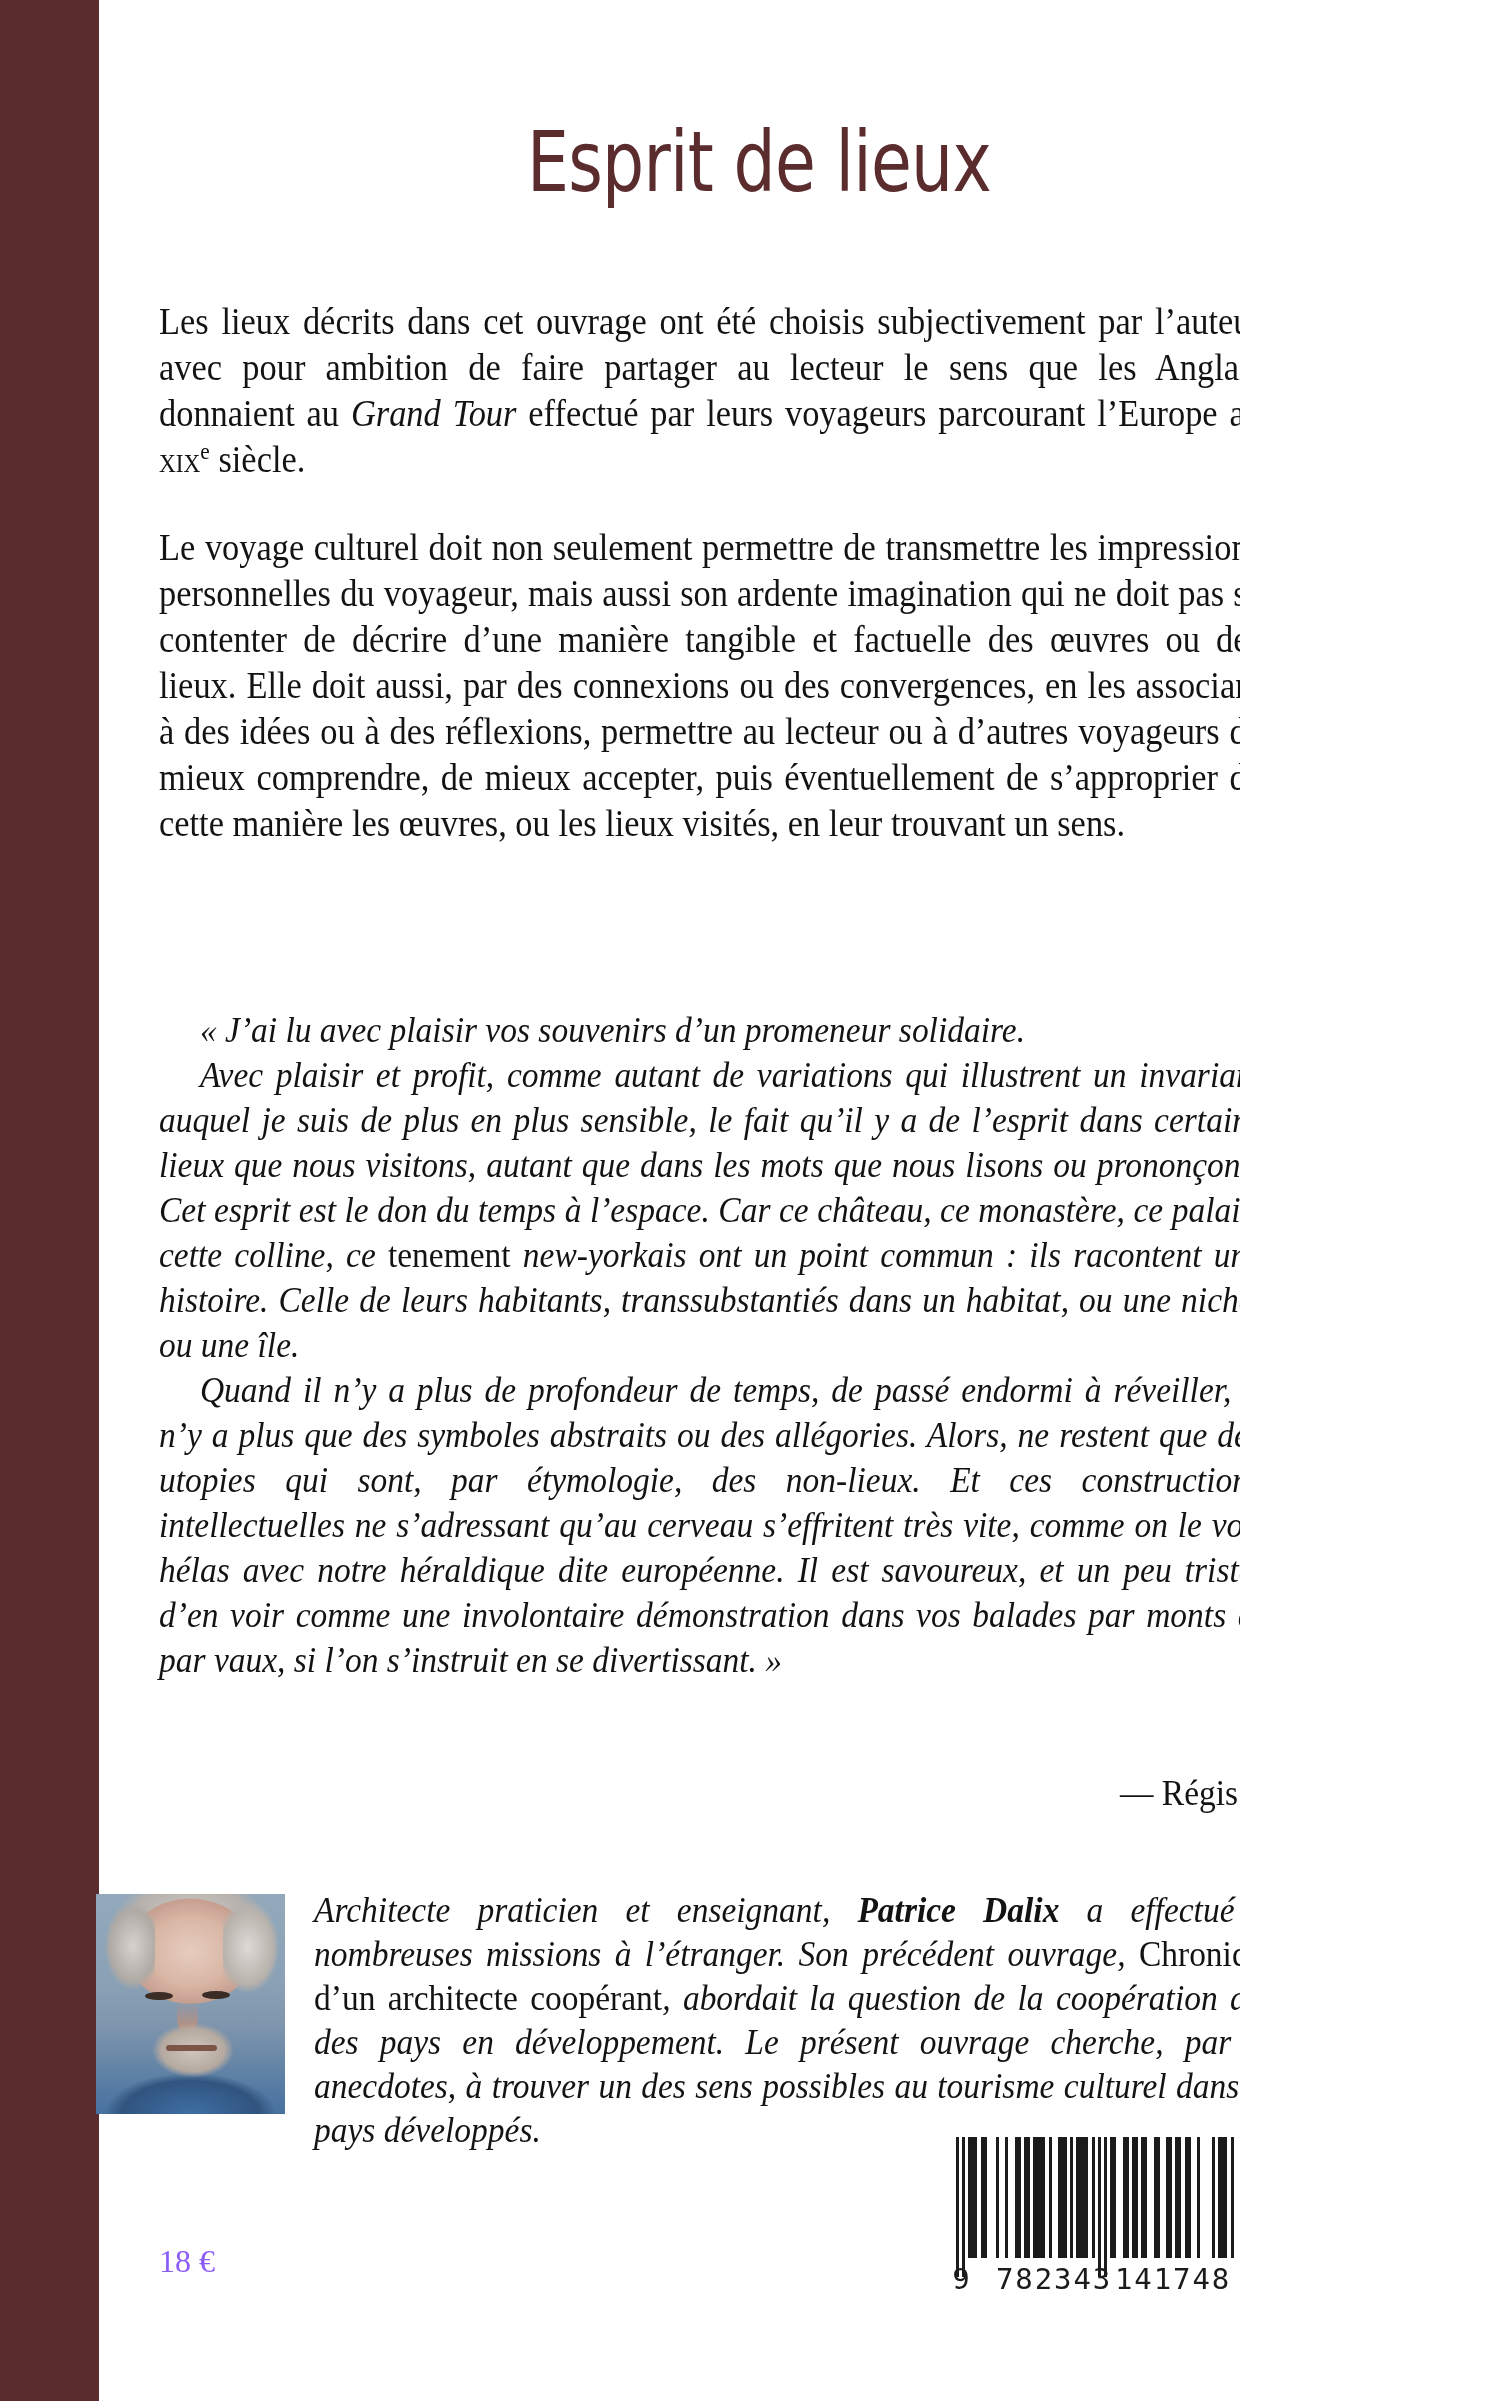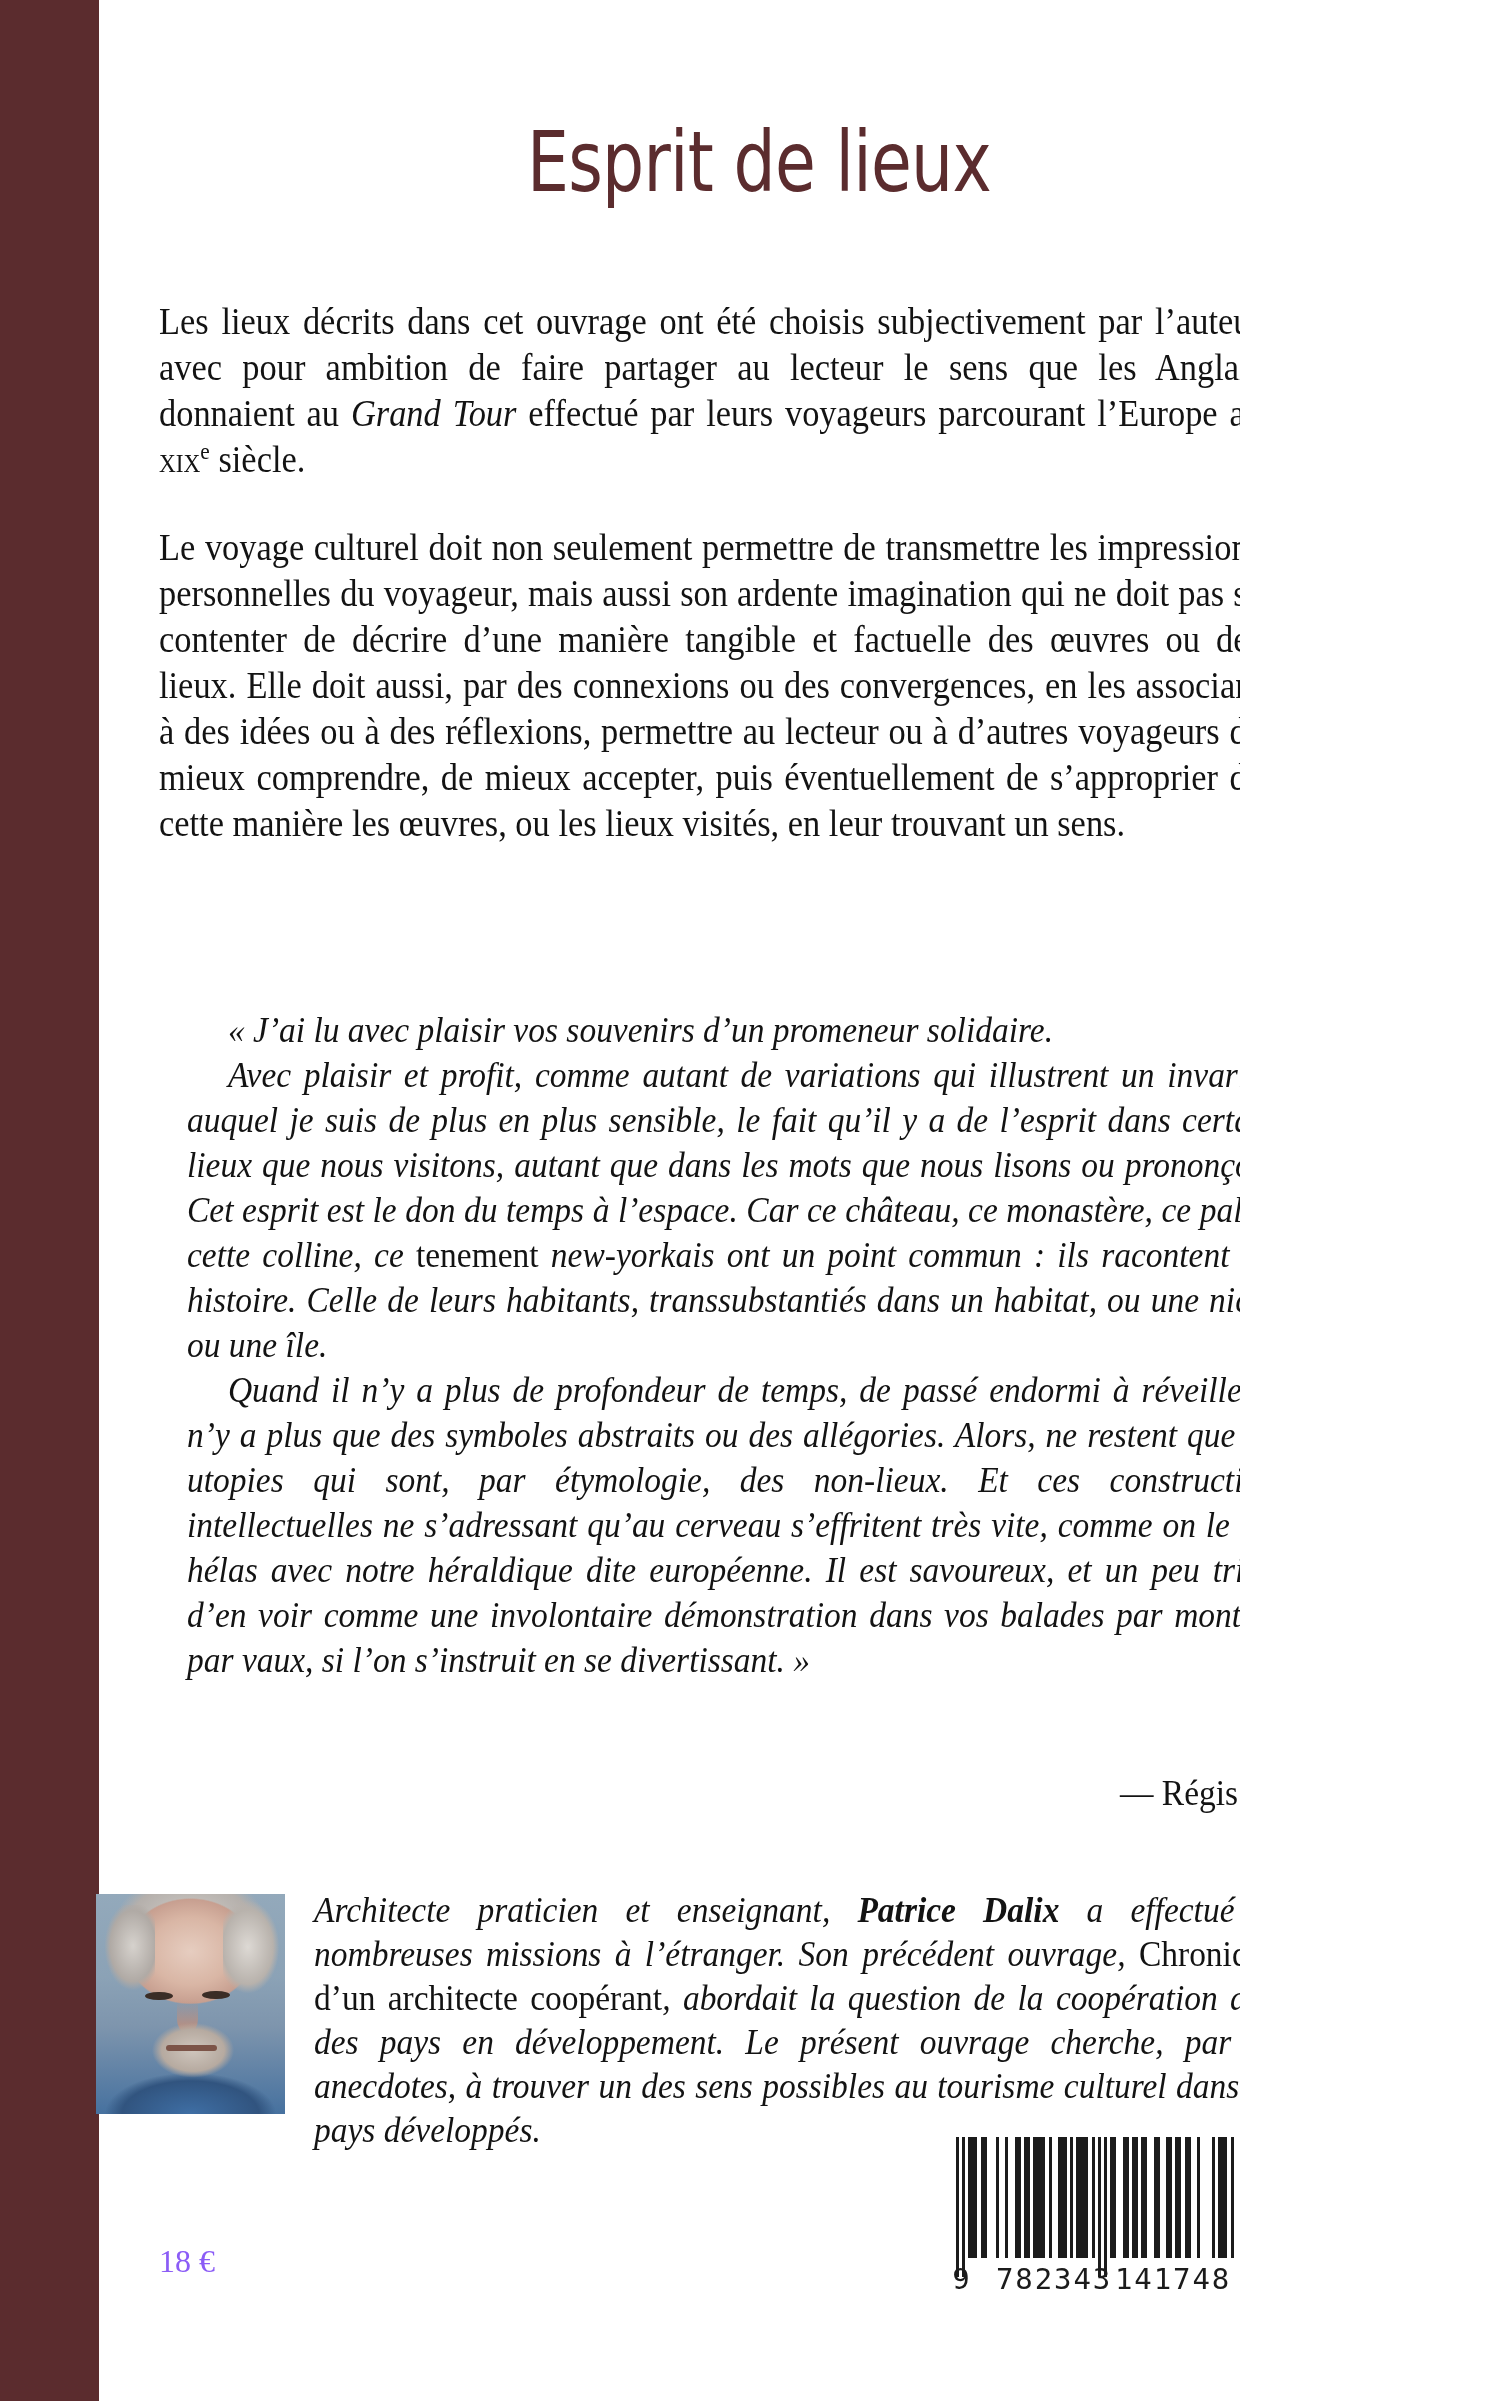--- a/index.html
+++ b/index.html
@@ -236,21 +236,21 @@
   <div class="title">Esprit de lieux</div>
 
   <div class="col" style="top:299px;">
 
     <p class="body"><span>Les lieux décrits dans cet ouvrage ont été choisis subjectivement par l’auteur avec pour ambition de faire partager au lecteur le sens que les Anglais donnaient au </span><span class="it">Grand Tour</span><span> effectué par leurs voyageurs parcourant l’Europe au </span><span class="smallcaps">xix</span><sup class="ord">e</sup><span> siècle.</span></p>
 
     <p class="body">Le voyage culturel doit non seulement permettre de transmettre les impressions personnelles du voyageur, mais aussi son ardente imagination qui ne doit pas se contenter de décrire d’une manière tangible et factuelle des œuvres ou des lieux. Elle doit aussi, par des connexions ou des convergences, en les associant à des idées ou à des réflexions, permettre au lecteur ou à d’autres voyageurs de mieux comprendre, de mieux accepter, puis éventuellement de s’approprier de cette manière les œuvres, ou les lieux visités, en leur trouvant un sens.</p>
 
   </div>
 
-  <div class="col" style="top:1008px;margin-left:28px;">
+  <div class="col" style="top:1008px;">
     <div class="quote">
       <p>« J’ai lu avec plaisir vos souvenirs d’un promeneur solidaire.</p>
       <p><span>Avec plaisir et profit, comme autant de variations qui illustrent un invariant auquel je suis de plus en plus sensible, le fait qu’il y a de l’esprit dans certains lieux que nous visitons, autant que dans les mots que nous lisons ou prononçons. Cet esprit est le don du temps à l’espace. Car ce château, ce monastère, ce palais, cette colline, ce </span><span class="rom">tenement</span><span> new-yorkais ont un point commun : ils racontent une histoire. Celle de leurs habitants, transsubstantiés dans un habitat, ou une niche, ou une île.</span></p>
       <p>Quand il n’y a plus de profondeur de temps, de passé endormi à réveiller, il n’y a plus que des symboles abstraits ou des allégories. Alors, ne restent que des utopies qui sont, par étymologie, des non-lieux. Et ces constructions intellectuelles ne s’adressant qu’au cerveau s’effritent très vite, comme on le voit hélas avec notre héraldique dite européenne. Il est savoureux, et un peu triste, d’en voir comme une involontaire démonstration dans vos balades par monts et par vaux, si l’on s’instruit en se divertissant. »</p>
     </div>
   </div>
 
   <div class="col" style="top:1739px;margin-top:32px;">
     <div class="attrib">— Régis Debray</div>
   </div>

